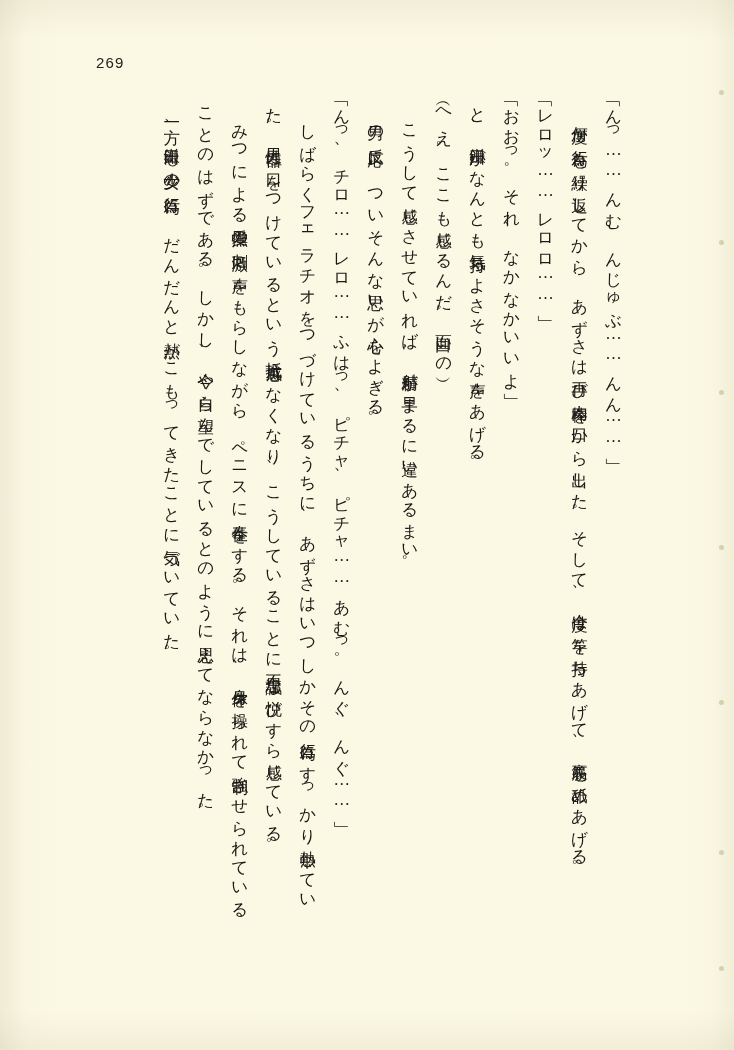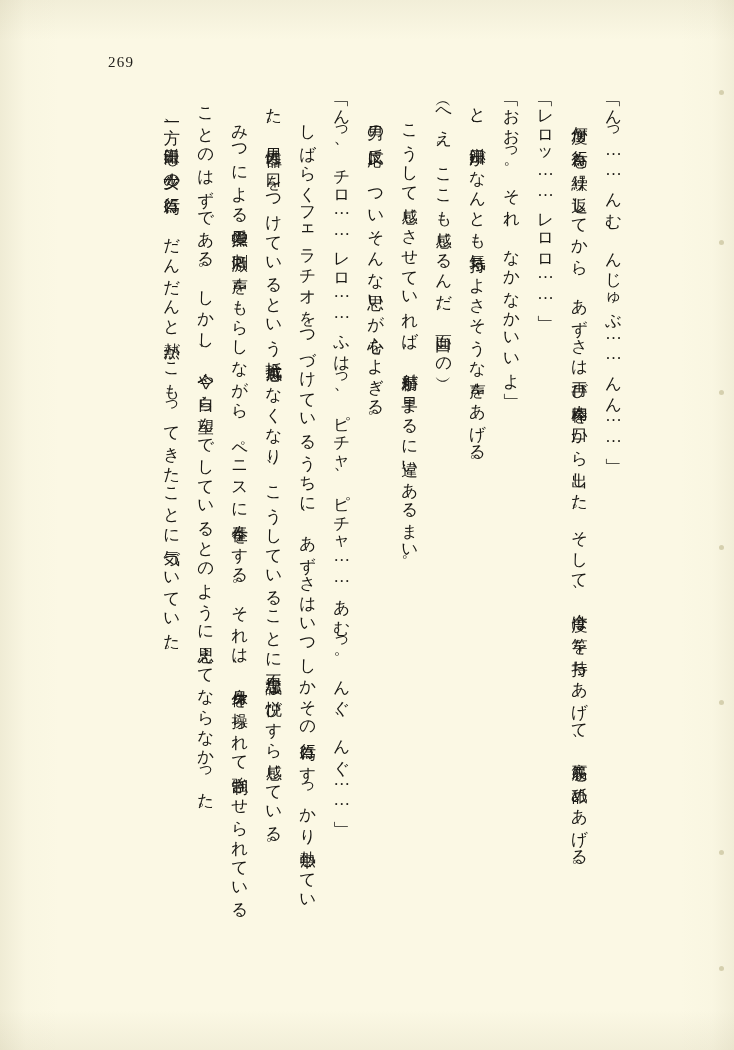--- a/index.html
+++ b/index.html
@@ -28,25 +28,25 @@
     background:
       linear-gradient(to right, rgba(160,150,110,0.13) 0px, rgba(160,150,110,0.02) 26px, rgba(255,255,255,0) 60px),
       linear-gradient(to left, rgba(160,150,110,0.10) 0px, rgba(160,150,110,0.02) 22px, rgba(255,255,255,0) 55px),
       linear-gradient(to bottom, rgba(160,150,110,0.10) 0px, rgba(255,255,255,0) 40px),
       linear-gradient(to top, rgba(160,150,110,0.10) 0px, rgba(255,255,255,0) 40px);
     pointer-events: none;
   }
   .folio {
     position: absolute;
     top: 54px;
-    left: 108px;
+    left: 96px;
     font-size: 15px;
     letter-spacing: 0.08em;
     color: #22211c;
-    font-family: Liberation Serif, serif;
+    font-family: Liberation Sans, sans-serif;
   }
   .marks {
     position: absolute;
     right: 8px;
     top: 90px;
     width: 14px;
     height: 880px;
     pointer-events: none;
   }
   .marks span {

